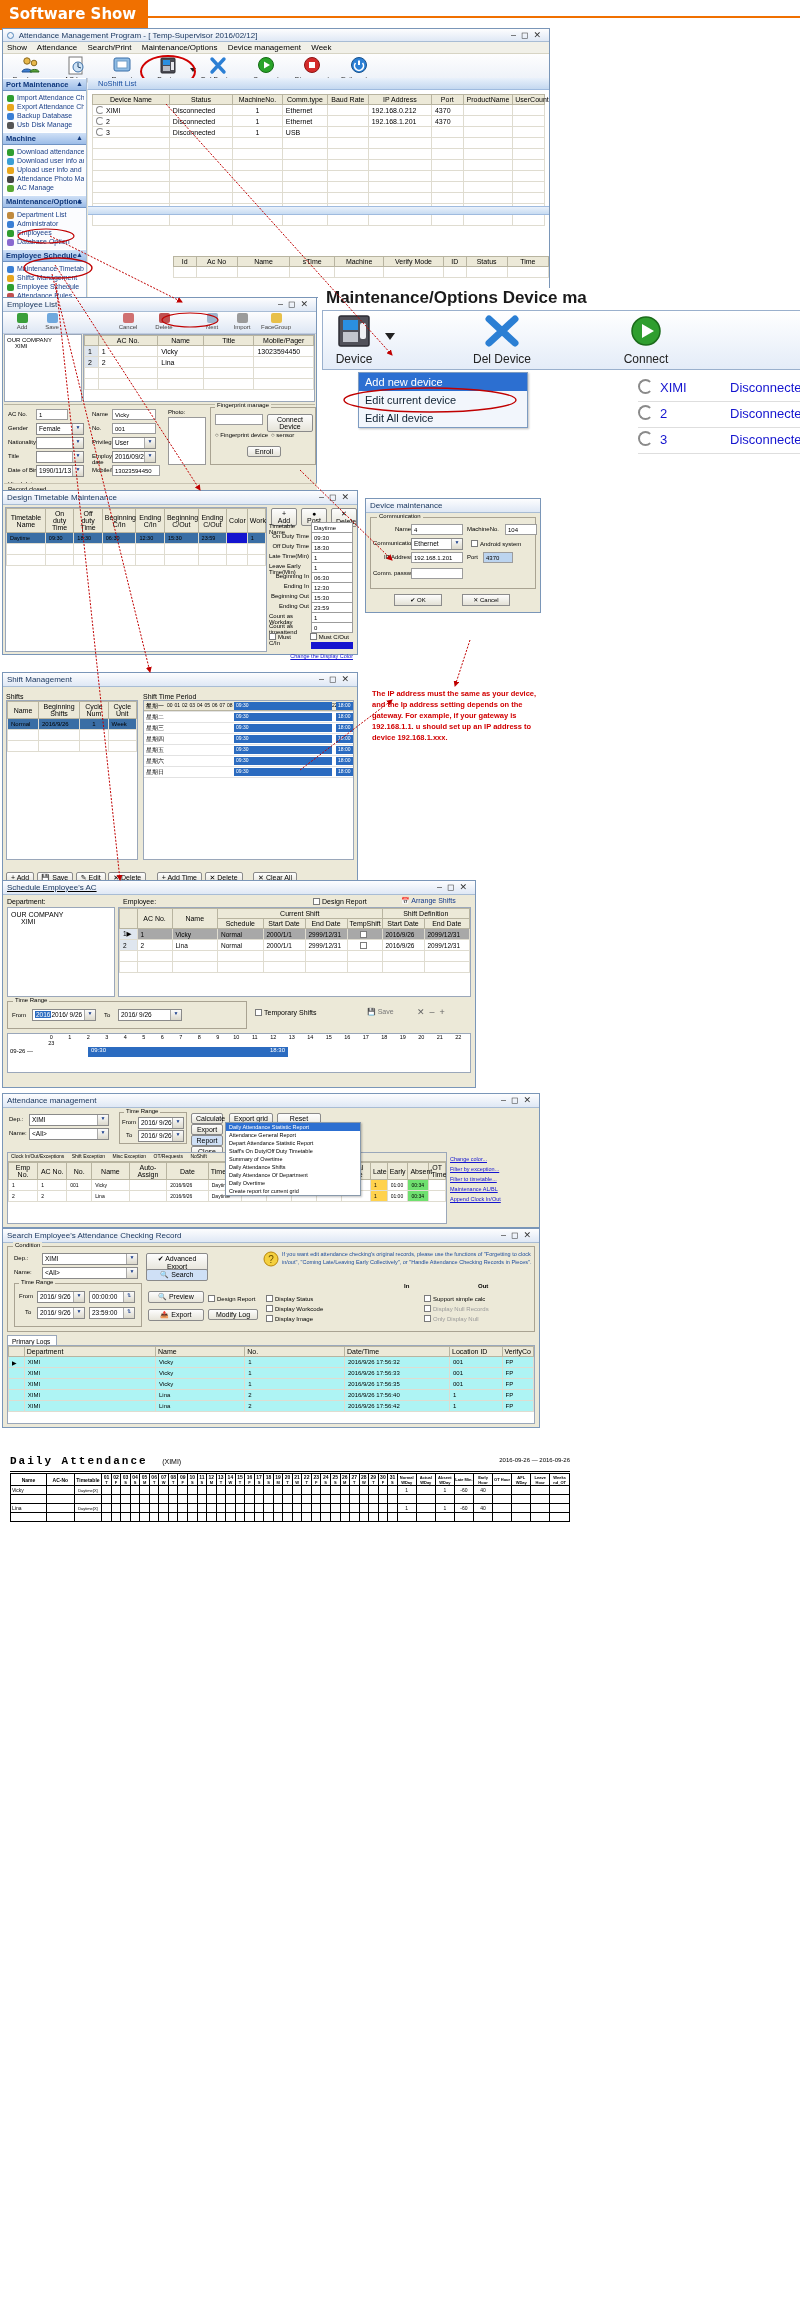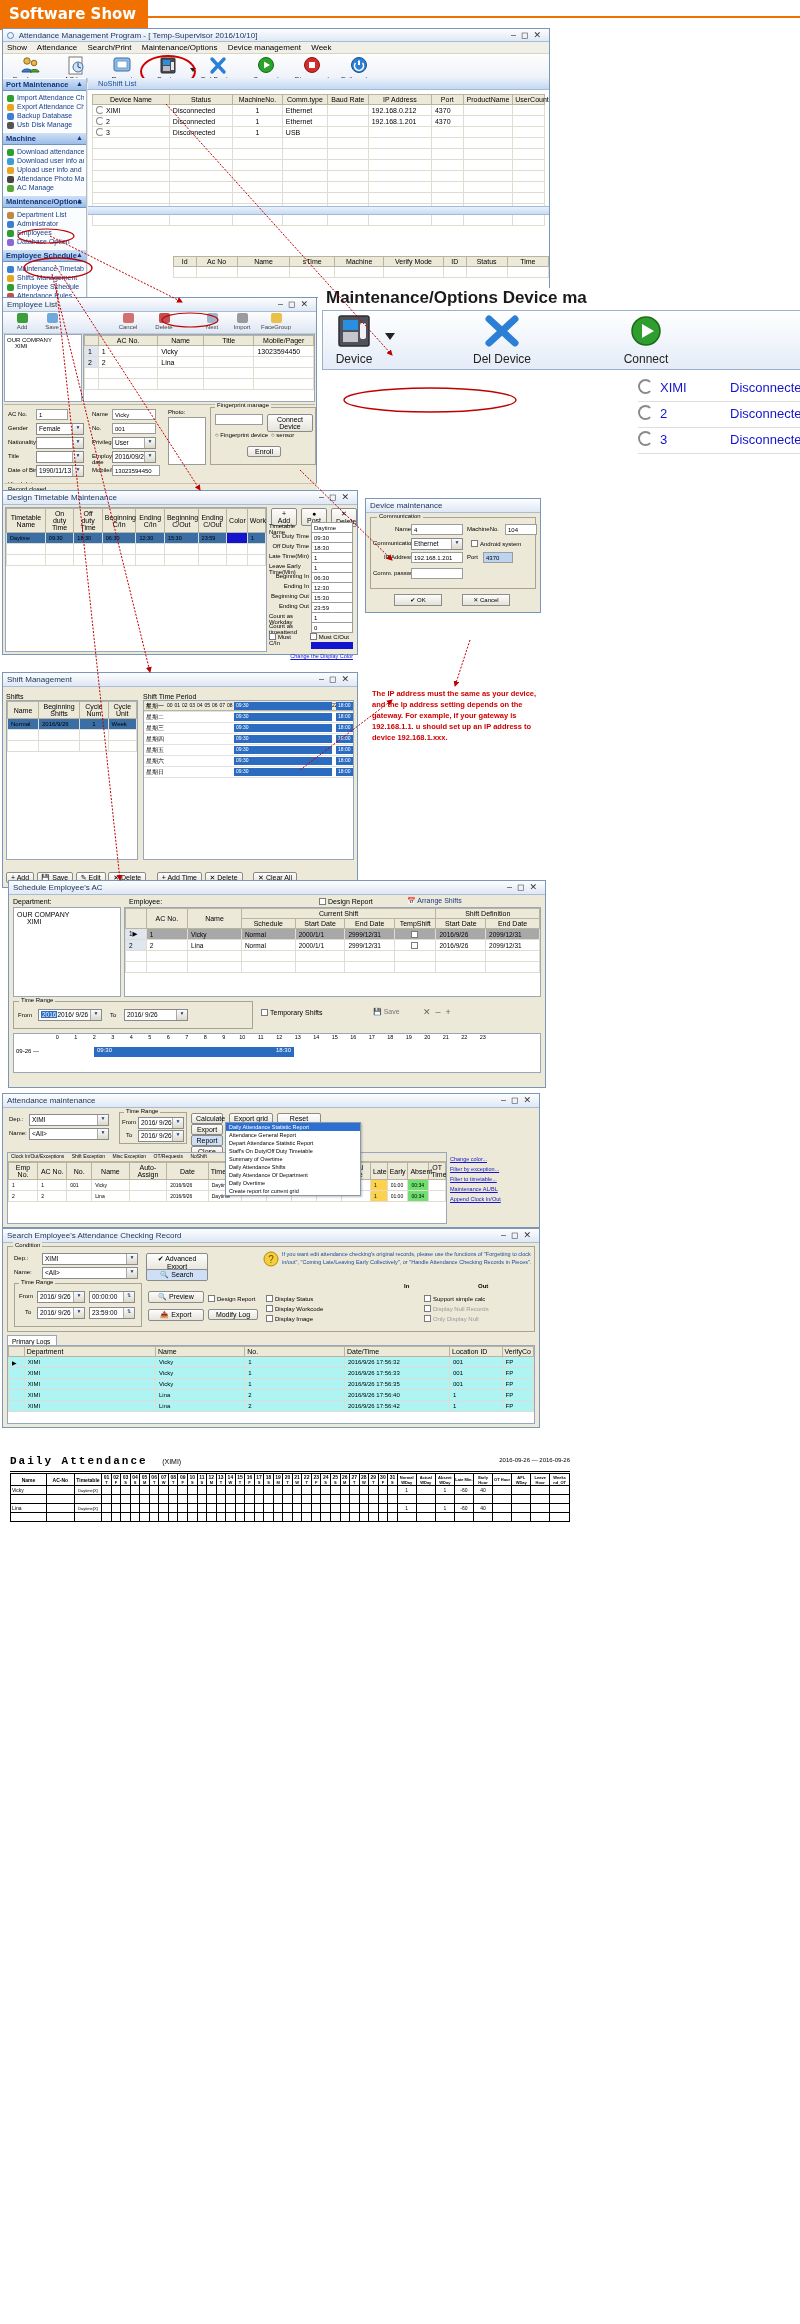--- a/index.html
+++ b/index.html
@@ -111,21 +111,21 @@
   .fld { position:absolute; height:11px; background:#fff; border:1px solid #9c9c9c; font-size:6px; padding:1px 2px;}
   .lab { position:absolute; font-size:6px; color:#000; }
   .dbtn { position:absolute; height:12px; border:1px solid #8c8c8c; background:linear-gradient(#fdfdfd,#e3e1d6);
           font-size:6px; text-align:center; padding-top:1px;}
 
   
   #shiftwin { left:2px; top:490px; width:356px; height:165px;}
   
   #shiftmgr { left:2px; top:672px; width:356px; height:216px;}
   
-  #schedwin { left:8px; top:880px; width:538px; height:208px;}
+  #schedwin { left:2px; top:880px; width:474px; height:208px;text-decoration:underline;}
   
   #calcwin { left:2px; top:1093px; width:538px; height:135px;}
   
   #searchwin { left:2px; top:1228px; width:538px; height:200px;}
 
   .btn {
     border:1px solid #8a8a8a; background:linear-gradient(#fdfdfd,#e6e4d9);
     font-size:7px; text-align:center; padding:1px 4px; display:inline-block;
     color:#000; border-radius:2px;
   }
@@ -149,21 +149,21 @@
 <div id="banner" class="abs">
   <div class="orange">
     <span>Software Show</span>
   </div>
   <div class="rule"></div>
 </div>
 
 <div id="mainwin" class="abs win">
   <div class="win-title">
     <span style="display:inline-block;width:7px;height:7px;border:1px solid #5588bb;border-radius:50%;vertical-align:-1px;margin-right:3px;"></span>
-    <span>Attendance Management Program - [ Temp-Supervisor 2016/10/10]</span>
+    <span>Attendance Management Program - [ Temp-Supervisor 2016/02/12]</span>
     <span class="win-btns">–◻✕</span>
   </div>
   <div class="menubar">
     <span>Show</span>
     <span>Attendance</span>
     <span>Search/Print</span>
     <span>Maintenance/Options</span>
     <span>Device management</span>
     <span>Week</span>
   </div>
@@ -502,20 +502,25 @@
         </svg>
       <span class="lbl">Del Device</span>
     </div>
     <div class="co-btn" style="left:300px;">
       <svg width="46" height="32">
           <circle cx="23" cy="16" r="14" fill="#2f9e2f" stroke="#1b6b1b" stroke-width="1.5"></circle>
           <path d="M19 9 L31 16 L19 23 Z" fill="#fff"></path>
         </svg>
       <span class="lbl">Connect</span>
     </div>
+  </div>
+  <div id="co-menu">
+    <div class="sel">Add new device</div>
+    <div>Edit current device</div>
+    <div>Edit All device</div>
   </div>
   <div id="co-list">
     <div class="row">
       <span class="bigsync"></span>
       <span class="nm">XIMI</span>
       <span class="st">Disconnected</span>
     </div>
     <div class="row">
       <span class="bigsync"></span>
       <span class="nm">2</span>
@@ -995,21 +1000,21 @@
     <div id="timelinehdr" class="abs" style="left:34px;top:0;right:0;height:10px;font-size:5.5px;"><span style="display:inline-block;width:18.5px;text-align:center">0</span><span style="display:inline-block;width:18.5px;text-align:center">1</span><span style="display:inline-block;width:18.5px;text-align:center">2</span><span style="display:inline-block;width:18.5px;text-align:center">3</span><span style="display:inline-block;width:18.5px;text-align:center">4</span><span style="display:inline-block;width:18.5px;text-align:center">5</span><span style="display:inline-block;width:18.5px;text-align:center">6</span><span style="display:inline-block;width:18.5px;text-align:center">7</span><span style="display:inline-block;width:18.5px;text-align:center">8</span><span style="display:inline-block;width:18.5px;text-align:center">9</span><span style="display:inline-block;width:18.5px;text-align:center">10</span><span style="display:inline-block;width:18.5px;text-align:center">11</span><span style="display:inline-block;width:18.5px;text-align:center">12</span><span style="display:inline-block;width:18.5px;text-align:center">13</span><span style="display:inline-block;width:18.5px;text-align:center">14</span><span style="display:inline-block;width:18.5px;text-align:center">15</span><span style="display:inline-block;width:18.5px;text-align:center">16</span><span style="display:inline-block;width:18.5px;text-align:center">17</span><span style="display:inline-block;width:18.5px;text-align:center">18</span><span style="display:inline-block;width:18.5px;text-align:center">19</span><span style="display:inline-block;width:18.5px;text-align:center">20</span><span style="display:inline-block;width:18.5px;text-align:center">21</span><span style="display:inline-block;width:18.5px;text-align:center">22</span><span style="display:inline-block;width:18.5px;text-align:center">23</span></div>
     <div class="abs" style="left:2px;top:14px;font-size:6px;">09-26 —</div>
     <div class="abs" style="left:80px;top:13px;width:200px;height:10px;background:#2b6bc0;color:#fff;font-size:6px;text-align:left;padding-left:3px;">
       <span>09:30</span>
       <span style="float:right;padding-right:3px;">18:30</span>
     </div>
   </div>
 </div>
 
 <div id="calcwin" class="abs win">
-  <div class="win-title"><span>Attendance maintenance</span>
+  <div class="win-title"><span>Attendance management</span>
     <span class="win-btns">–◻✕</span></div>
   <span class="lab" style="left:6px;top:22px;">Dep.:</span>
   <div class="cbox" style="left:26px;top:20px;width:80px;"><span>XIMI</span><span class="ar">▼</span></div>
   <span class="lab" style="left:6px;top:36px;">Name:</span>
   <div class="cbox" style="left:26px;top:34px;width:80px;"><span>&lt;All&gt;</span><span class="ar">▼</span></div>
 
   <div class="abs" style="left:116px;top:18px;width:68px;height:32px;border:1px solid #a9a392;">
     <span class="lab" style="left:4px;top:-5px;background:#ECE9D8;padding:0 2px;">Time Range</span>
     <span class="lab" style="left:2px;top:6px;">From</span>
     <div class="cbox" style="left:18px;top:4px;width:46px;"><span>2016/ 9/26</span><span class="ar">▼</span></div>

